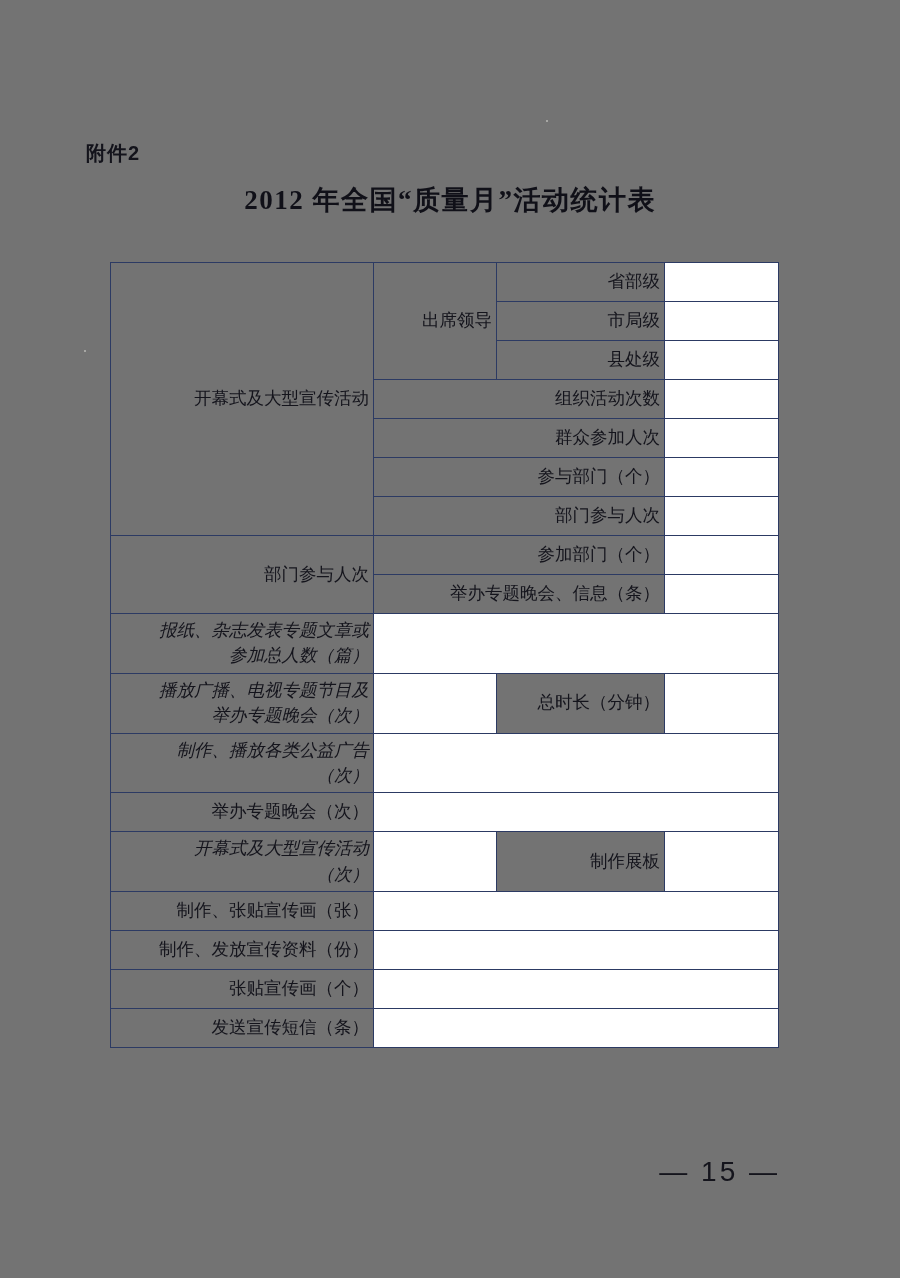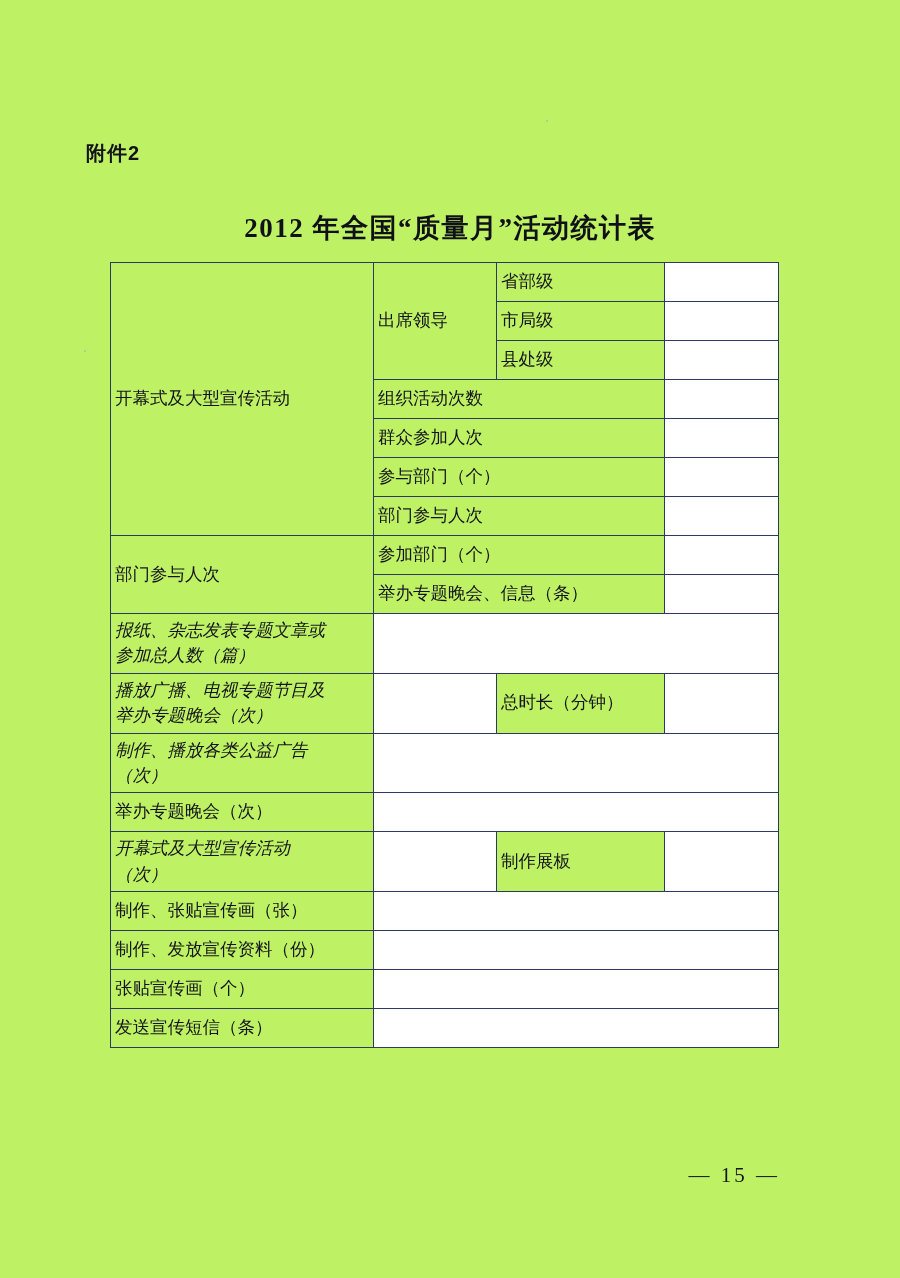--- a/index.html
+++ b/index.html
@@ -11,21 +11,21 @@
     width: 900px;
     height: 1278px;
     position: relative;
     font-family: "Liberation Serif", serif;
     color: #12121a;
     overflow: hidden;
   }
   .page {
     position: absolute;
     inset: 0;
-    background: #bef264;
+    background: #737373;
     padding-left: 44px;
   }
   .attachment-label {
     position: absolute;
     left: 86px;
     top: 140px;
     font-family: "Liberation Sans", sans-serif;
     font-weight: bold;
     font-size: 20px;
     letter-spacing: 1px;
@@ -35,35 +35,34 @@
     position: absolute;
     left: 0;
     right: 0;
     top: 182px;
     text-align: center;
     font-family: "Liberation Serif", serif;
     font-weight: bold;
     font-size: 27px;
     letter-spacing: 1.5px;
     color: #101018;
-    margin-top: 28px;
   }
   table.stat-table {
     position: absolute;
     left: 110px;
     top: 262px;
     width: 668px;
     border-collapse: collapse;
     table-layout: fixed;
   }
   table.stat-table td {
     border: 1px solid #2c3a63;
     font-size: 17.5px;
     font-family: "Liberation Serif", serif;
-    text-align: left;
+    text-align: right;
     vertical-align: middle;
     padding: 4px 4px;
     line-height: 1.25;
     color: #14141c;
     height: 30px;
   }
   td.label-left {
     text-align: center;
   }
   td.blank {
@@ -71,22 +70,22 @@
   }
   .two-line {
     display: block;
     line-height: 1.45;
     font-style: italic;
   }
   .page-number {
     position: absolute;
     right: 120px;
     bottom: 90px;
-    font-family: Liberation Serif, serif;
-    font-size: 21px;
+    font-family: Liberation Sans, sans-serif;
+    font-size: 28px;
     letter-spacing: 3px;
     color: #14141c;
   }
   .speck {
     position: absolute;
     width: 2px;
     height: 2px;
     background: #b9b9b4;
     border-radius: 50%;
   }

